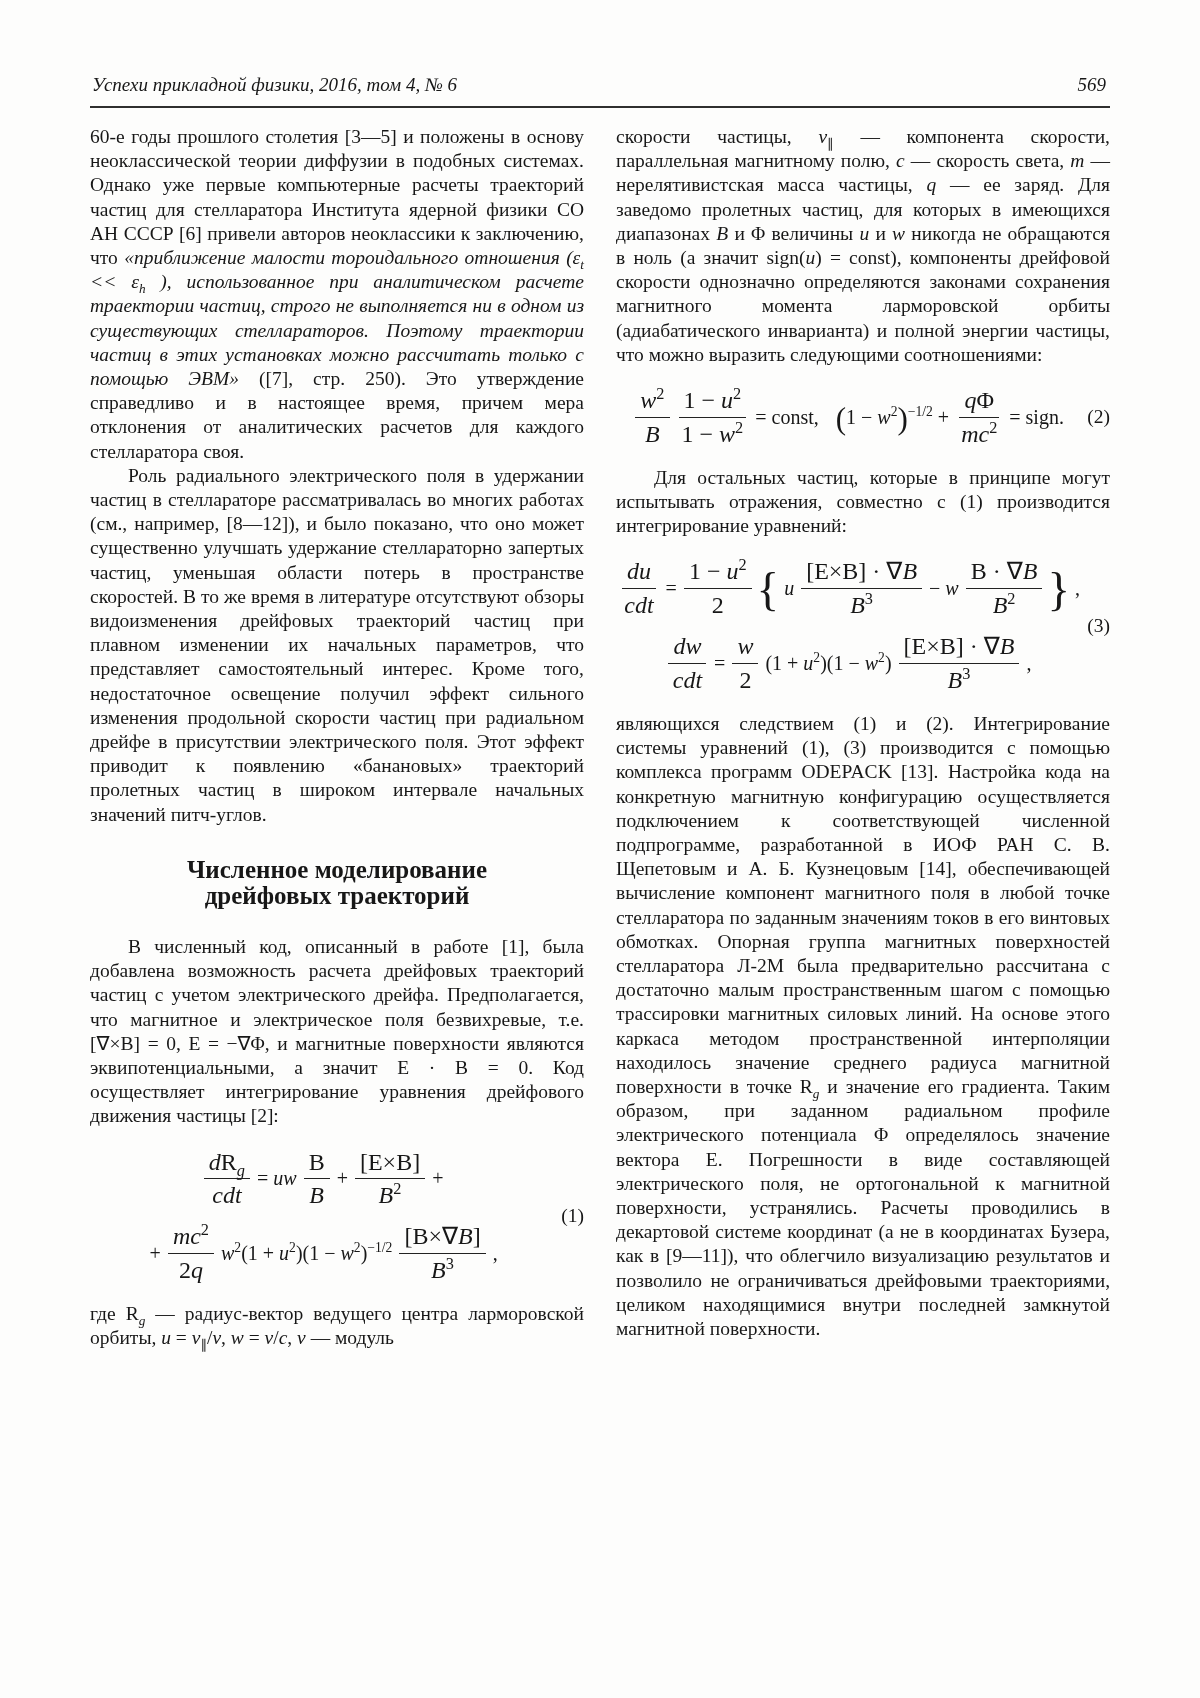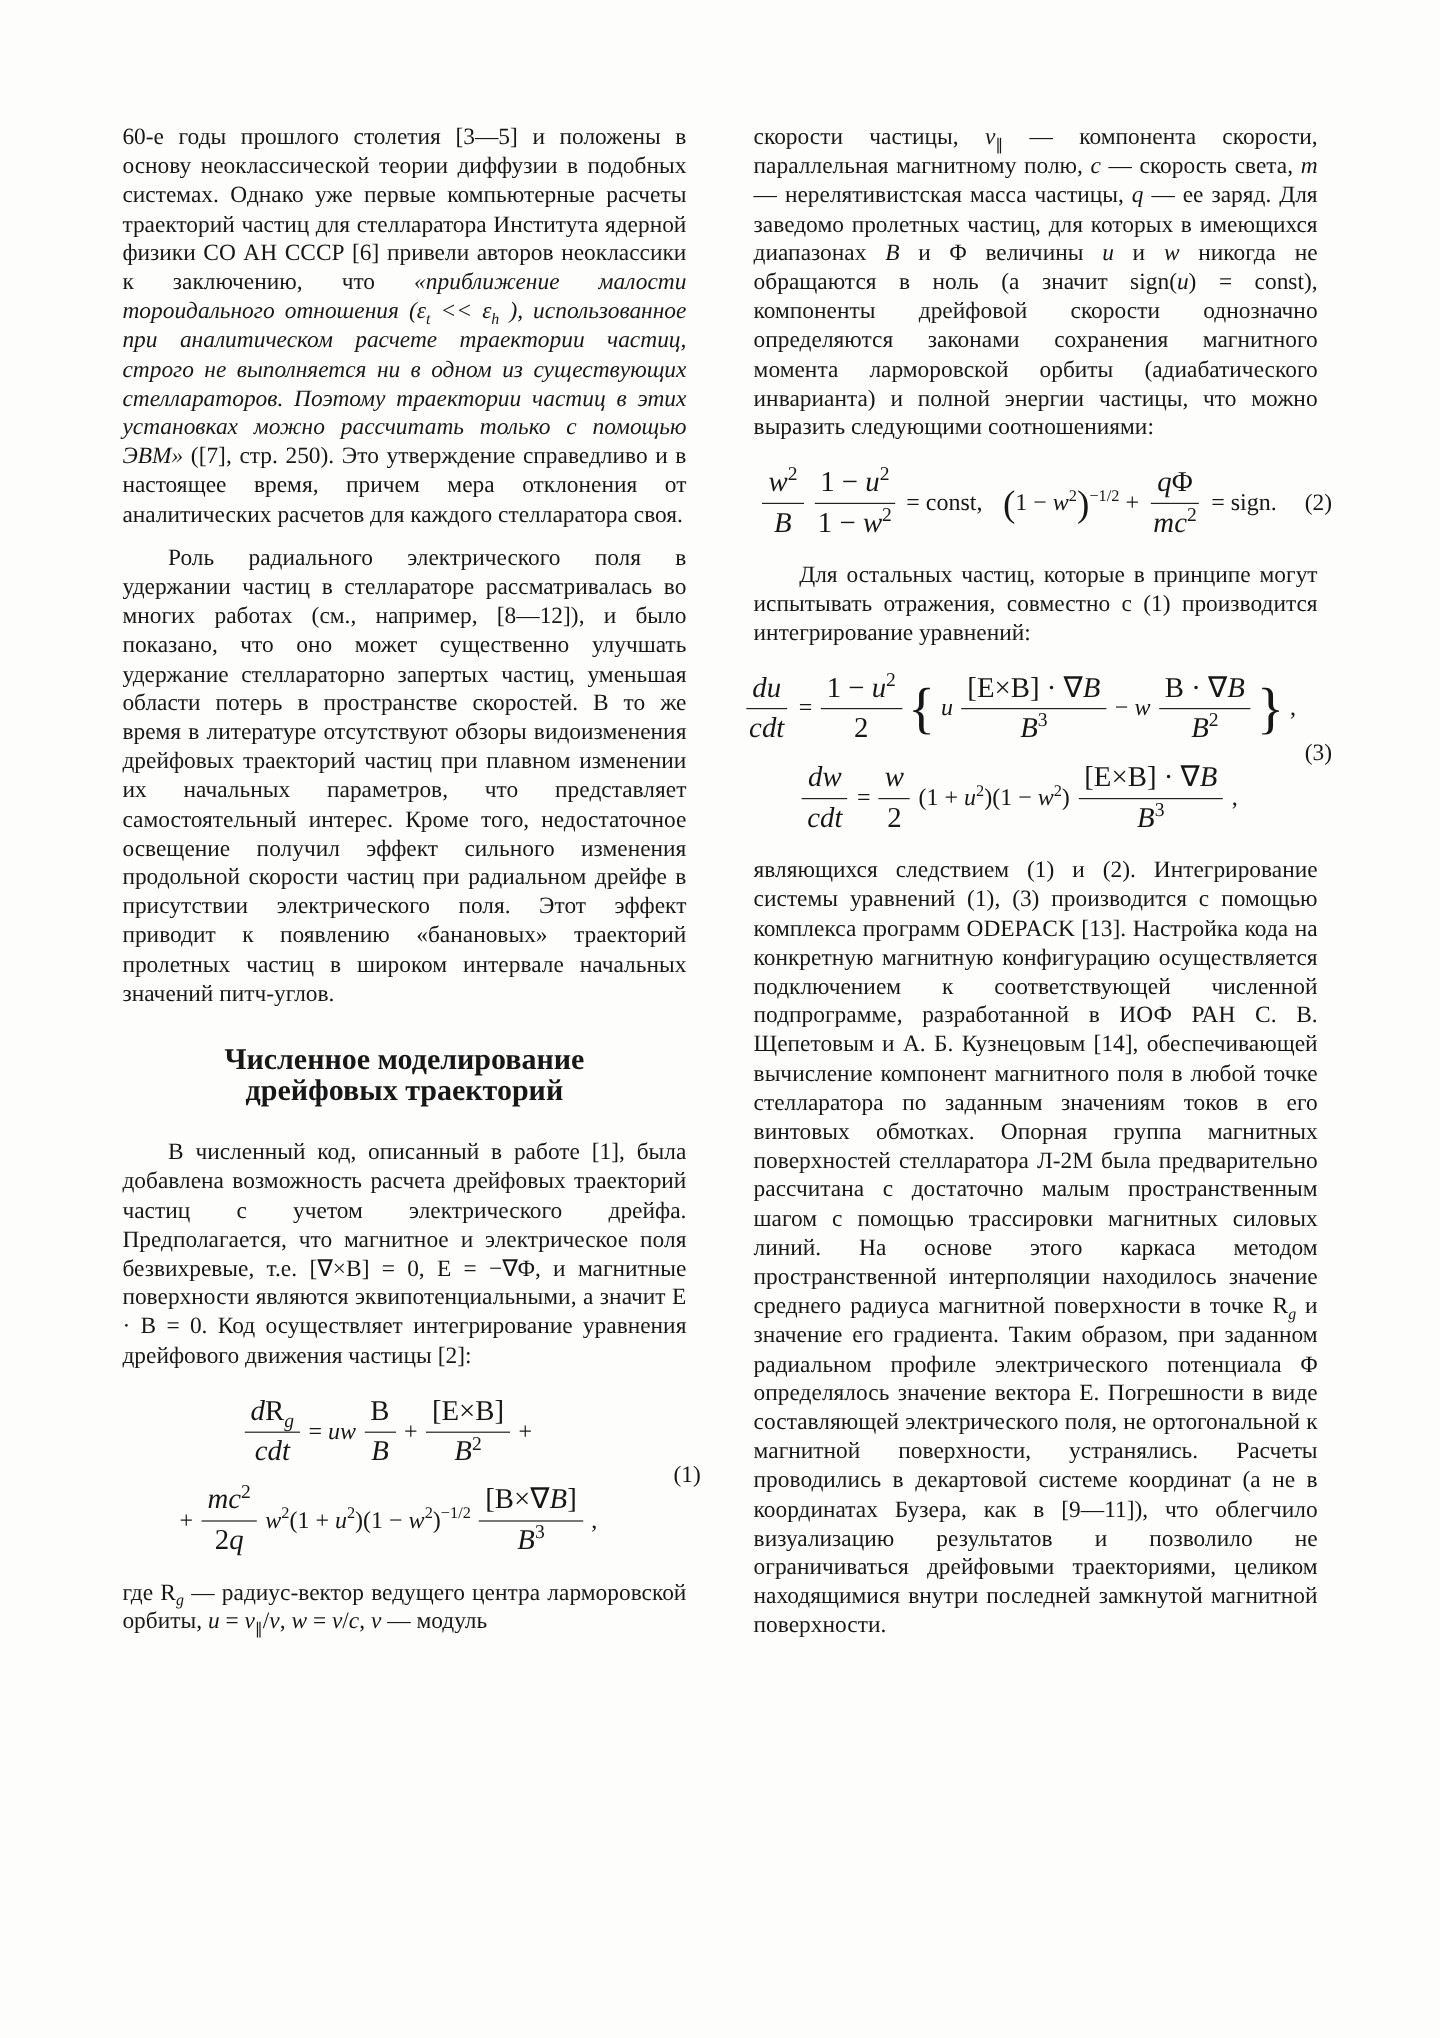--- a/index.html
+++ b/index.html
@@ -19,21 +19,21 @@
   }
   .runhead {
     display: flex; justify-content: space-between; align-items: baseline;
     font-style: italic; font-size: 19px;
     padding: 0 4px 10px 2px;
     border-bottom: 2px solid #2f2f2f;
   }
   .columns { display: flex; gap: 32px; margin-top: 17px; }
   .col { flex: 1 1 0; min-width: 0; }
   p.body {
-    margin: 12px;
+    margin: 0;
     font-size: 19.5px;
     line-height: 24.2px;
     text-align: justify;
   }
   p.indent { text-indent: 38px; }
   .heading {
     font-size: 25px; line-height: 26px; font-weight: bold;
     text-align: center;
     margin: 30px 40px 26px 40px;
   }
@@ -49,20 +49,24 @@
   .frac .num { padding: 0 5px 3px 5px; border-bottom: 1.4px solid #222; white-space: pre; text-align: center; }
   .frac .den { padding: 3px 5px 0 5px; white-space: pre; text-align: center; }
   .lg { font-size: 155%; line-height: 0; vertical-align: middle; }
   .brace { font-size: 235%; line-height: 0; font-weight: 300; vertical-align: middle; margin: 0 -2px; }
 </style>
 </head>
 <body>
 
 <div class="page">
 
+  <div class="runhead">
+    <span>Успехи прикладной физики, 2016, том 4, № 6</span>
+    <span>569</span>
+  </div>
 
   <div class="columns">
 
     <div class="col">
       <p class="body"><span>60-е годы прошлого столетия [3—5] и положены в основу неоклассической теории диффузии в подобных системах. Однако уже первые компьютерные расчеты траекторий частиц для стелларатора Института ядерной физики СО АН СССР [6] привели авторов неоклассики к заключению, что </span><span class="i">«приближение малости тороидального отношения (ε</span><sub class="i">t</sub><span class="i"> &lt;&lt; ε</span><sub class="i">h</sub><span class="i"> ), использованное при аналитическом расчете траектории частиц, строго не выполняется ни в одном из существующих стеллараторов. Поэтому траектории частиц в этих установках можно рассчитать только с помощью ЭВМ»</span><span> ([7], стр. 250). Это утверждение справедливо и в настоящее время, причем мера отклонения от аналитических расчетов для каждого стелларатора своя.</span></p>
       <p class="body indent">Роль радиального электрического поля в удержании частиц в стеллараторе рассматривалась во многих работах (см., например, [8—12]), и было показано, что оно может существенно улучшать удержание стеллараторно запертых частиц, уменьшая области потерь в пространстве скоростей. В то же время в литературе отсутствуют обзоры видоизменения дрейфовых траекторий частиц при плавном изменении их начальных параметров, что представляет самостоятельный интерес. Кроме того, недостаточное освещение получил эффект сильного изменения продольной скорости частиц при радиальном дрейфе в присутствии электрического поля. Этот эффект приводит к появлению «банановых» траекторий пролетных частиц в широком интервале начальных значений питч-углов.</p>
 
       <h2 class="heading">Численное моделирование дрейфовых траекторий</h2>
 
       <p class="body indent"><span>В численный код, описанный в работе [1], была добавлена возможность расчета дрейфовых траекторий частиц с учетом электрического дрейфа. Предполагается, что магнитное и электрическое поля безвихревые, т.е. </span><span class="b">[∇×B] = 0</span><span>, </span><span class="b">E</span><span> = −∇Φ, и магнитные поверхности являются эквипотенциальными, а значит </span><span class="b">E</span><span> · </span><span class="b">B</span><span> = 0. Код осуществляет интегрирование уравнения дрейфового движения частицы [2]:</span></p>

